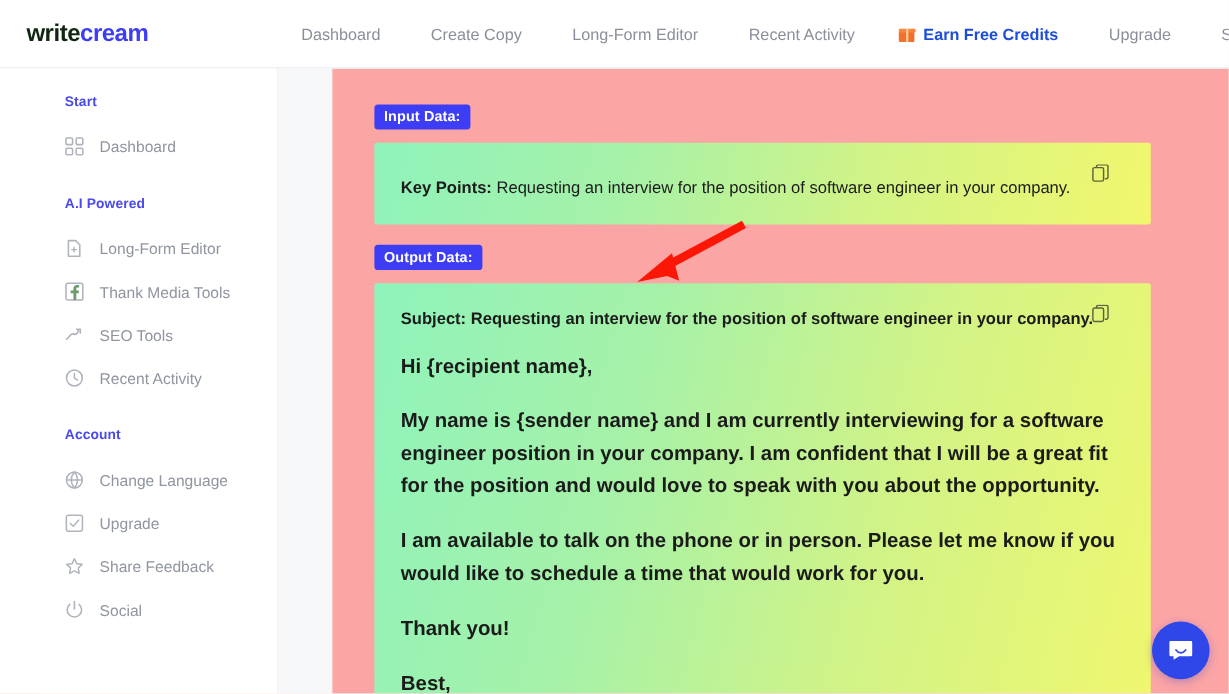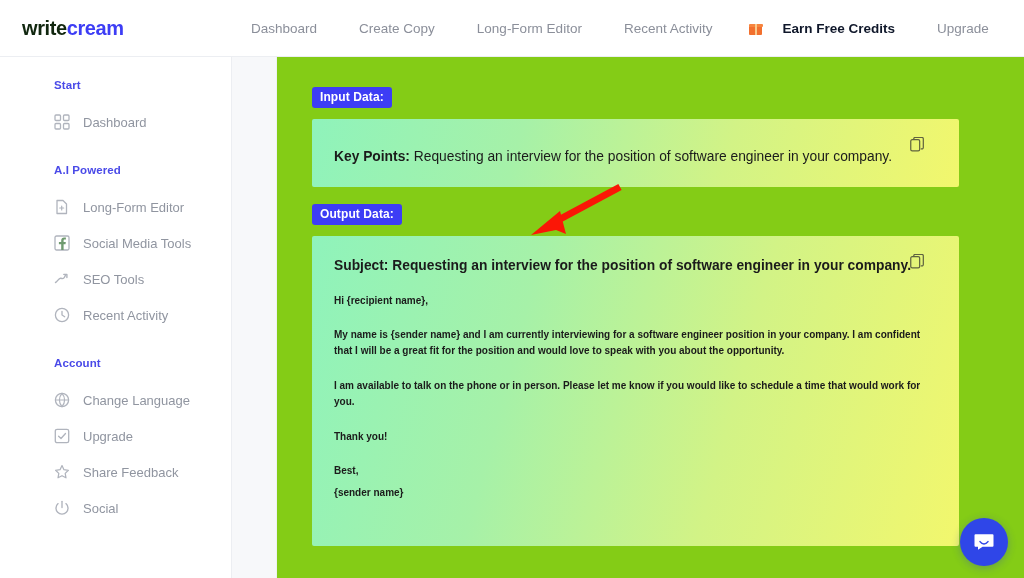--- a/index.html
+++ b/index.html
@@ -26,21 +26,21 @@
   }
   .brand .w { color: #11270f; }
   .brand .c { color: #3d3df5; }
 
   .nav { flex: 1; display: flex; align-items: center; height: 100%; padding-left: 30px; }
   .nav-item {
     font-size: 13.5px; color: #8b8f9a;
     padding: 0 21px; line-height: 57px; cursor: pointer;
     white-space: nowrap;
   }
-  .nav-item.accent { color: #0f172a; font-weight: bold; display: flex; align-items: center; gap: 20px; padding-left: 16px; }
+  .nav-item.accent { color: #1d4ed8; font-weight: bold; display: flex; align-items: center; gap: 7px; padding-left: 16px; }
   .gift-ico { display: inline-block; width: 13px; height: 13px; position: relative; }
   .gift-ico i { position: absolute; display: block; }
   .gift-ico .box { left: 0; top: 4px; width: 13px; height: 9px; background: #f2702e; border-radius: 1px; }
   .gift-ico .lid { left: -0.5px; top: 2px; width: 14px; height: 3px; background: #f7853f; border-radius: 1px; }
   .gift-ico .rib { left: 5.5px; top: 2px; width: 2px; height: 11px; background: #f9c98b; }
 
   
   .body-row { flex: 1; display: flex; min-height: 0; margin-left: 32px; }
 
   .sidebar {
@@ -58,21 +58,21 @@
   .side-item {
     display: flex; align-items: center; gap: 13px;
     padding: 0 0 0 22px; height: 36px;
     font-size: 13px; color: #9095a0; cursor: pointer;
   }
   .side-item svg { flex: 0 0 auto; }
 
   .gutter { width: 45px; min-width: 45px; background: #f7f8fa; border-right: 1px solid #eef0f3; }
 
   .content {
-    flex: 1; background: #84cc16;
+    flex: 1; background: #fca5a5;
     padding: 30px 65px 0 35px;
     position: relative; overflow: hidden;
   }
 
   .badge {
     display: inline-block;
     background: #3d3df5; color: #fff;
     font-size: 12px; font-weight: bold;
     padding: 3px 8px 4px; border-radius: 3px;
     letter-spacing: 0.1px;
@@ -90,21 +90,21 @@
   .panel.output { padding: 22px 22px 26px; }
 
   .copy-btn {
     position: absolute; top: 18px; right: 34px;
     width: 15px; height: 17px; cursor: pointer; opacity: .72;
   }
 
   .line { font-size: 13.8px; line-height: 1.42; }
   .line b, .subject b { font-weight: bold; }
   .subject { font-size: 13.8px; font-weight: bold; margin-bottom: 20px; }
-  .para { font-size: 10px; line-height: 1.58; font-weight: bold; margin-bottom: 19px; max-width: 610px; }
+  .para { font-size: 17px; line-height: 1.58; font-weight: bold; margin-bottom: 19px; max-width: 610px; }
   .para:last-child { margin-bottom: 0; }
   .para.tight { margin-bottom: 6px; }
 
   
   .arrow-layer { position: absolute; inset: 0; pointer-events: none; z-index: 40; }
 
   
   .chat {
     position: absolute; right: 16px; bottom: 12px;
     width: 48px; height: 48px; border-radius: 50%;
@@ -162,21 +162,21 @@
           <path d="M3 1.5h6l3.5 3.5v9.5H3z" fill="none" stroke="#b0b4bd" stroke-width="1.3" stroke-linejoin="round"></path>
           <path d="M7.7 7v4M5.7 9h4" stroke="#b0b4bd" stroke-width="1.2" stroke-linecap="round"></path>
         </svg>
         <span>Long-Form Editor</span>
       </div>
       <div class="side-item">
         <svg width="16" height="16" viewBox="0 0 16 16">
           <rect x="1" y="1" width="14" height="14" rx="1.5" fill="none" stroke="#b0b4bd" stroke-width="1.3"></rect>
           <path d="M9.6 15V9.3h1.9l.3-2.2H9.6V5.7c0-.6.2-1.1 1.1-1.1h1.2V2.6c-.2 0-.9-.1-1.8-.1-1.7 0-2.9 1-2.9 3v1.6H4.9v2.2h2.3V15z" fill="#6f9a6f"></path>
         </svg>
-        <span>Social Media Tools</span>
+        <span>Thank Media Tools</span>
       </div>
       <div class="side-item">
         <svg width="16" height="16" viewBox="0 0 16 16">
           <path d="M1.5 11.5c2-1 3-4 5-4.2 2-.2 3 2.2 5-3.3" fill="none" stroke="#b0b4bd" stroke-width="1.4" stroke-linecap="round"></path>
           <path d="M9.8 3.4h3.1v3.1" fill="none" stroke="#b0b4bd" stroke-width="1.4" stroke-linecap="round" stroke-linejoin="round"></path>
         </svg>
         <span>SEO Tools</span>
       </div>
       <div class="side-item">
         <svg width="16" height="16" viewBox="0 0 16 16">

